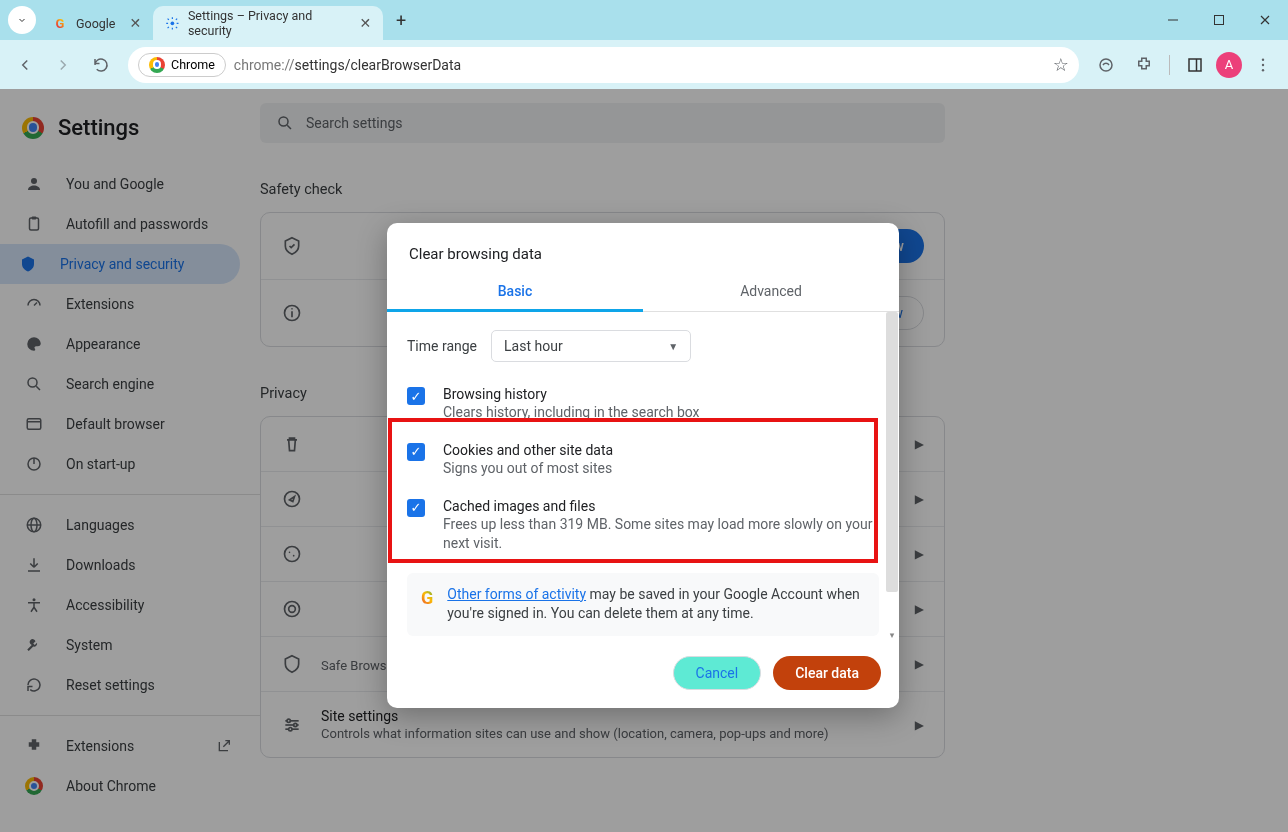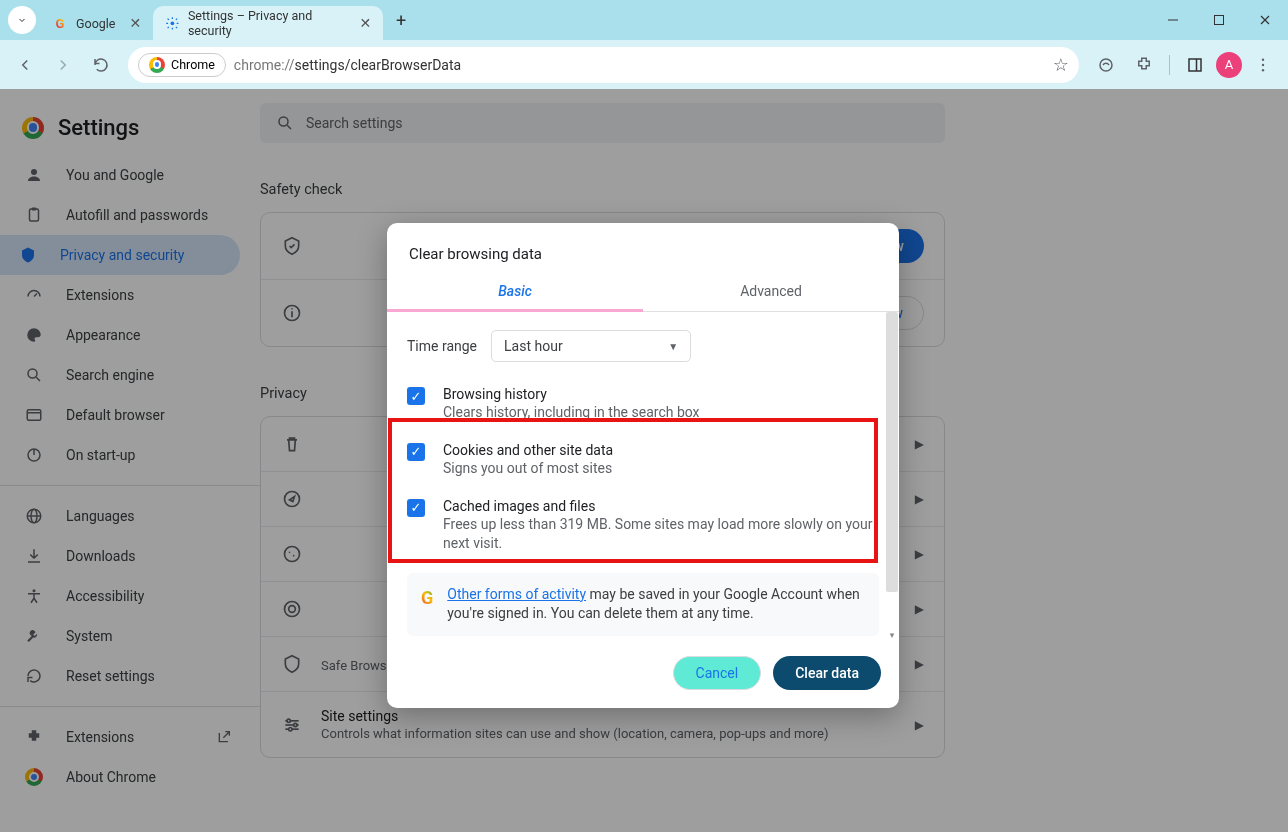--- a/index.html
+++ b/index.html
@@ -28,21 +28,21 @@
   .chrome-chip .logo { width:16px; height:16px; }
   .url-text { color:#777; font-size:14px; }
   .url-text .dark{ color:#333; }
   .addr-actions { margin-left:auto; display:flex; align-items:center; gap:8px; }
   .avatar { width:26px; height:26px; border-radius:50%; background:#ec407a; color:#fff; display:flex; align-items:center; justify-content:center; font-size:13px; }
   .vsep { width:1px; height:20px; background:#bbb; margin:0 4px;}
 
   
   .page { position: relative; height: calc(832px - 89px); background:#fff; display:flex; }
   .side { width: 260px; padding-top: 26px; }
-  .side-head { display:flex; align-items:center; gap:14px; padding-left:22px; margin-bottom:15px;}
+  .side-head { display:flex; align-items:center; gap:14px; padding-left:22px; margin-bottom:24px;}
   .side-head .logo { width:22px; height:22px; }
   .side-head h1 { font-size:22px; font-weight:500; color:#202124;}
   .side-item { display:flex; align-items:center; gap:22px; padding:10px 0 10px 24px; font-size:14px; color:#3c4043; border-radius: 0 20px 20px 0; margin-right:20px;}
   .side-item.active { background:#d6e6fb; color:#1a73e8;padding-left:18px; }
   .side-item.active .sicon { color:#1a73e8; }
   .sicon { width:20px; height:20px; color:#5f6368; display:flex; align-items:center; justify-content:center;}
   .sicon svg { width:18px; height:18px; }
   .side-div { height:1px; background:#e0e0e0; margin:10px 0;}
   .ext-icon { margin-left:auto; margin-right:8px; width:16px;height:16px;color:#5f6368;}
 
@@ -61,37 +61,37 @@
   .btn-outline { background:#fff; color:#1a73e8; border:1px solid #dadce0; border-radius:18px; padding:8px 20px; font-size:14px; }
   .card-div { height:1px; background:#e8eaed; }
   .chev { color:#5f6368; font-size:12px;}
 
   
   .overlay { position:absolute; inset:0; background:rgba(0,0,0,0.38); }
   .dialog { position:absolute; left:387px; top:223px; width:512px; background:#fff; border-radius:10px; box-shadow:0 8px 30px rgba(0,0,0,0.3); }
   .dlg-title { font-size:15px; color:#202124; padding:22px 22px 10px 22px;}
   .tabs { display:flex; border-bottom:1px solid #e0e0e0; }
   .tab-d { flex:1; text-align:center; padding:10px 0; font-size:14px; color:#5f6368; }
-  .tab-d.active { color:#1a73e8; border-bottom:3px solid #f9a8d4; margin-bottom:-1px; font-weight:500;font-style:italic;}
+  .tab-d.active { color:#1a73e8; border-bottom:3px solid #0ea5e9; margin-bottom:-1px; font-weight:500;}
   .dlg-body { padding:18px 20px 8px 20px; position:relative; max-height:330px; }
   .dlg-scroll { position:absolute; right:0; top:0; bottom:0; width:14px; background:transparent; }
   .dlg-scroll .thumb{ position:absolute; right:1px; top:0; width:12px; height:280px; background:#ddd; border-radius:2px;}
   .dlg-scroll .btnd{ position:absolute; right:1px; bottom:0; width:12px; height:14px; display:flex;align-items:center;justify-content:center;color:#888;font-size:9px;}
   .time-row { display:flex; align-items:center; gap:14px; font-size:14px; color:#3c4043; margin-bottom:18px;}
   .select { border:1px solid #dadce0; border-radius:5px; padding:7px 12px; width:200px; display:flex; align-items:center; justify-content:space-between; font-size:14px; color:#3c4043;}
   .check-row { display:flex; gap:18px; padding:6px 0 14px 0;}
   .checkbox { width:18px; height:18px; background:#1a73e8; border-radius:3px; display:flex; align-items:center; justify-content:center; color:#fff; font-size:13px; flex-shrink:0; margin-top:1px;}
   .cr-body .t { font-size:14px; color:#202124; }
   .cr-body .d { font-size:14px; color:#5f6368; margin-top:1px; line-height:1.35;}
   .redbox { position:absolute; border:4px solid #e81313; pointer-events:none;}
   .info-box { background:#f8f9fa; border-radius:6px; padding:12px 14px; display:flex; gap:14px; font-size:14px; color:#3c4043; line-height:1.4; margin-top:6px;}
   .info-box a { color:#1a73e8; text-decoration:underline;}
   .dlg-actions { display:flex; justify-content:flex-end; gap:12px; padding:14px 18px 18px 0;}
   .dbtn-outline { border:1px solid #dadce0; color:#1a73e8; background:#5eead4; border-radius:18px; padding:8px 22px; font-size:14px;}
-  .dbtn-primary { background:#0c4a6e; color:#fff; border:none; border-radius:18px; padding:9px 22px; font-size:14px; font-weight:500;}
+  .dbtn-primary { background:#c2410c; color:#fff; border:none; border-radius:18px; padding:9px 22px; font-size:14px; font-weight:500;}
 
   .chrome-logo { background: conic-gradient(#ea4335 0 120deg,#34a853 120deg 240deg,#fbbc05 240deg 360deg); border-radius:50%; position:relative;}
   .chrome-logo::after{content:"";position:absolute;inset:22%;background:#4285f4;border:2px solid #fff;border-radius:50%;}
 
   .g-logo { font-weight:bold; font-size:13px; background:linear-gradient(45deg,#4285f4,#ea4335,#fbbc05,#34a853); -webkit-background-clip:text; color:transparent;}
 </style>
 </head>
 <body>
 
 <div class="titlebar">

